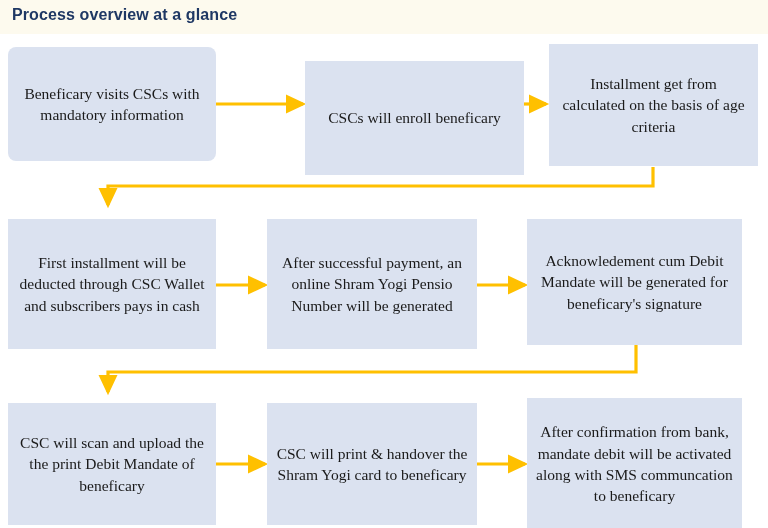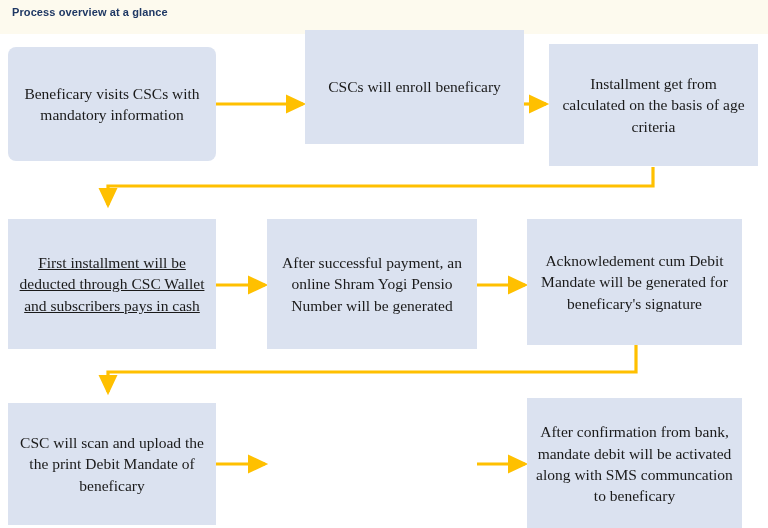--- a/index.html
+++ b/index.html
@@ -24,21 +24,21 @@
     top: 0;
     width: 768px;
     height: 34px;
     background: #fdfaee;
   }
   .title-text {
     position: absolute;
     left: 12px;
     top: 6px;
     font-family: "Liberation Sans", sans-serif;
-    font-size: 11px;
+    font-size: 16px;
     font-weight: bold;
     color: #1f3864;
     letter-spacing: 0.1px;
   }
   .box {
     position: absolute;
     background: #dbe2f0;
     display: flex;
     align-items: center;
     justify-content: center;
@@ -85,37 +85,40 @@
       <line x1="477" y1="285" x2="525" y2="285" marker-end="url(#ah)"></line>
       <path d="M636,345 L636,372 L108,372 L108,392" marker-end="url(#ah)"></path>
       <line x1="216" y1="464" x2="265" y2="464" marker-end="url(#ah)"></line>
       <line x1="477" y1="464" x2="525" y2="464" marker-end="url(#ah)"></line>
     </g>
   </svg>
 
   <div class="box" style="left:8px; top:47px; width:208px; height:114px;border-radius:8px;">
     <span>Beneficary visits CSCs with mandatory information</span>
   </div>
-  <div class="box" style="left:305px; top:30px; width:219px; height:114px;">
+  <div class="box" style="left:305px; top:61px; width:219px; height:114px;">
     <span>CSCs will enroll beneficary</span>
   </div>
   <div class="box" style="left:549px; top:44px; width:209px; height:122px;">
     <span>Installment get from calculated on the basis of age criteria</span>
   </div>
 
-  <div class="box" style="left:8px; top:219px; width:208px; height:130px;text-decoration:underline;">
+  <div class="box" style="left:8px; top:219px; width:208px; height:130px;">
     <span>First installment will be deducted through CSC Wallet and subscribers pays in cash</span>
   </div>
   <div class="box" style="left:267px; top:219px; width:210px; height:130px;">
     <span>After successful payment, an online Shram Yogi Pensio Number will be generated</span>
   </div>
   <div class="box" style="left:527px; top:219px; width:215px; height:126px;">
     <span>Acknowledement cum Debit Mandate will be generated for beneficary's signature</span>
   </div>
 
   <div class="box" style="left:8px; top:403px; width:208px; height:122px;">
     <span>CSC will scan and upload the the print Debit Mandate of beneficary</span>
   </div>
+  <div class="box" style="left:267px; top:403px; width:210px; height:122px;">
+    <span>CSC will print &amp; handover the Shram Yogi card to beneficary</span>
+  </div>
   <div class="box" style="left:527px; top:398px; width:215px; height:132px;">
     <span>After confirmation from bank, mandate debit will be activated along with SMS communcation to beneficary</span>
   </div>
 
 </div>
 
 </body></html>

